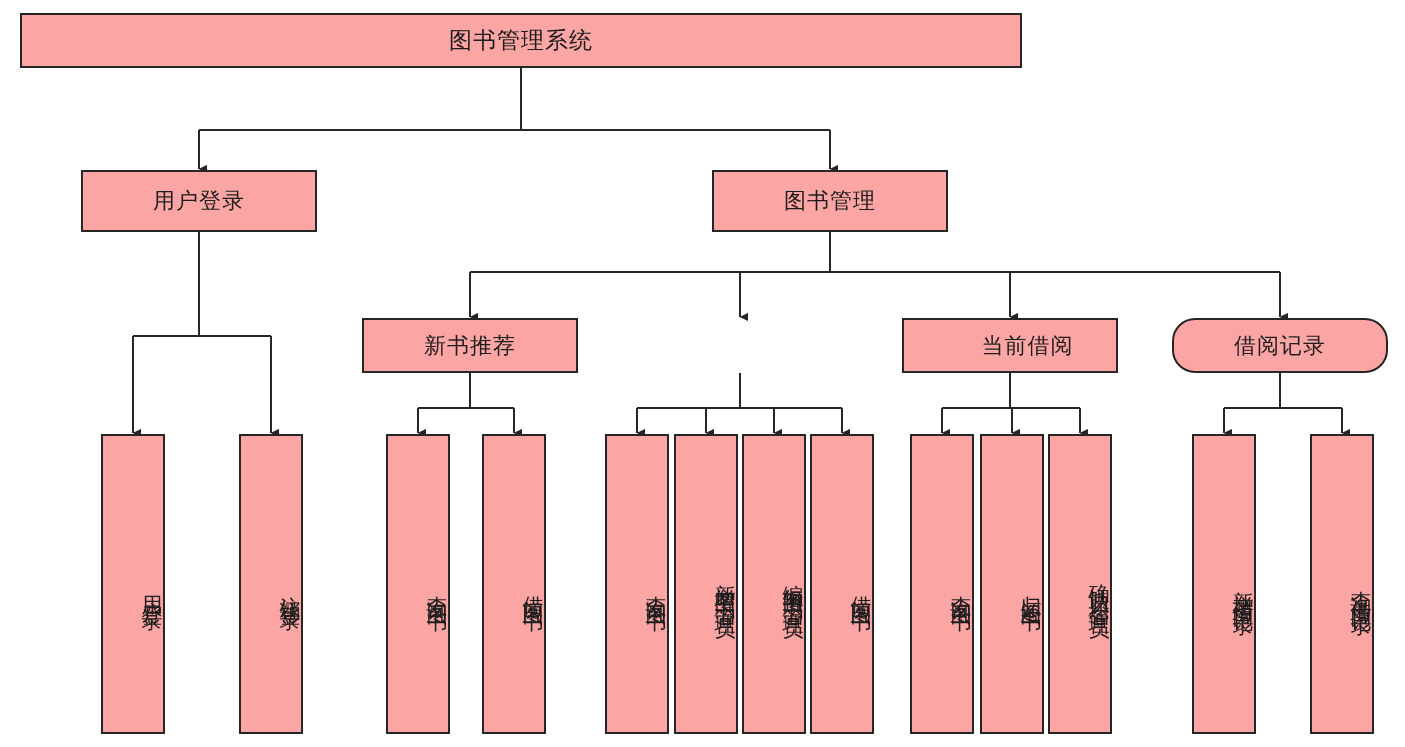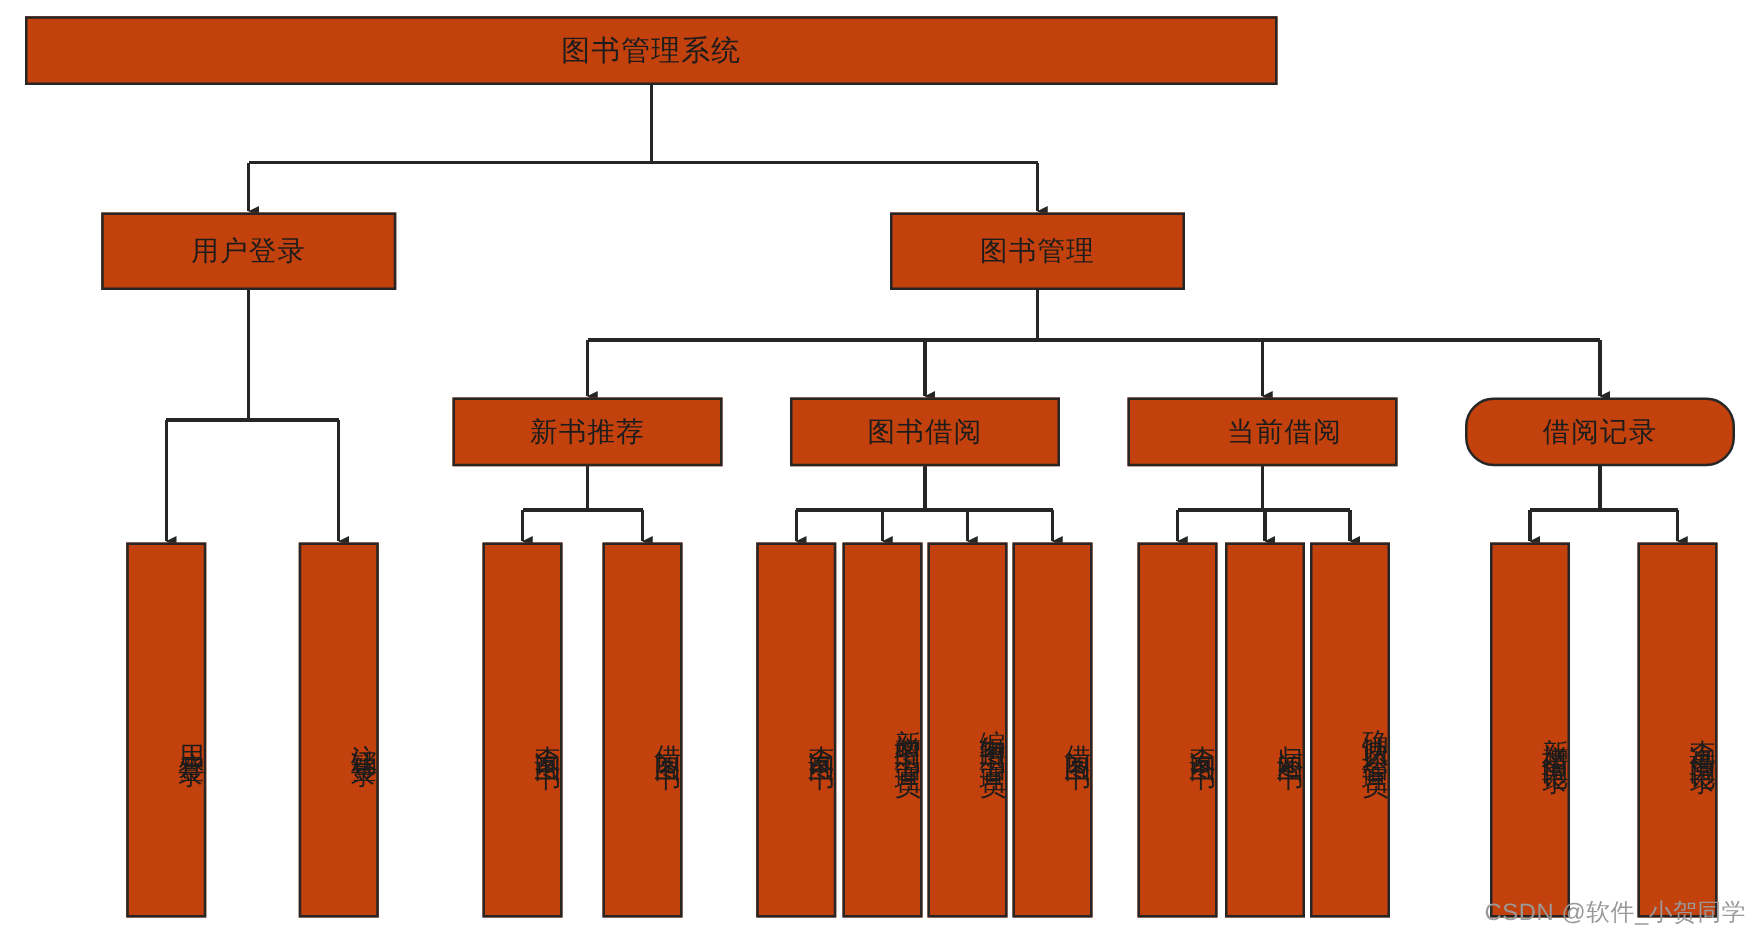--- a/index.html
+++ b/index.html
@@ -13,21 +13,21 @@
   #canvas{
     position:absolute;left:0;top:0;width:1405px;height:747px;
   }
   svg.edges{
     position:absolute;left:0;top:0;width:1405px;height:747px;
     pointer-events:none;
   }
   .node{
     position:absolute;
     box-sizing:border-box;
-    background:#c2410c;
+    background:#fca5a5;
     border:2px solid #262626;
     display:flex;
     align-items:center;
     justify-content:center;
     text-align:center;
   }
   .node .lbl{
     font-size:22px;
     line-height:1.25;
     color:#1c1c1c;
@@ -117,23 +117,20 @@
   <div class="node lvl1" style="left: 81px; top: 170px; width: 236px; height: 62px;">
     <span class="lbl">用户登录</span>
   </div>
   <div class="node lvl2" style="left: 362px; top: 318px; width: 216px; height: 55px;">
     <span class="lbl">新书推荐</span>
   </div>
 
   <div class="node lvl1" style="left: 712px; top: 170px; width: 236px; height: 62px;">
     <span class="lbl">图书管理</span>
   </div>
-  <div class="node lvl2" style="left: 632px; top: 318px; width: 216px; height: 55px;">
-    <span class="lbl">图书借阅</span>
-  </div>
   <div class="node lvl2" style="left: 902px; top: 318px; width: 216px; height: 55px; padding-left: 35px;">
     <span class="lbl">当前借阅</span>
   </div>
   <div class="node lvl2" style="left: 1172px; top: 318px; width: 216px; height: 55px; border-radius: 23px;">
     <span class="lbl">借阅记录</span>
   </div>
 
   <div id="leaf-host">
       <div class="node leaf" style="left: 101px; top: 434px; width: 64px; height: 300px;">
         <span class="lbl">用户登录</span>
@@ -169,14 +166,13 @@
         <span class="lbl">确认归还（管理员）</span>
       </div>
       <div class="node leaf" style="left: 1192px; top: 434px; width: 64px; height: 300px;">
         <span class="lbl">新增借阅记录</span>
       </div>
       <div class="node leaf" style="left: 1310px; top: 434px; width: 64px; height: 300px;">
         <span class="lbl">查询借阅记录</span>
       </div>
     </div>
 
-  <div class="watermark">CSDN @软件_小贺同学</div>
 </div>
 
 </body></html>

